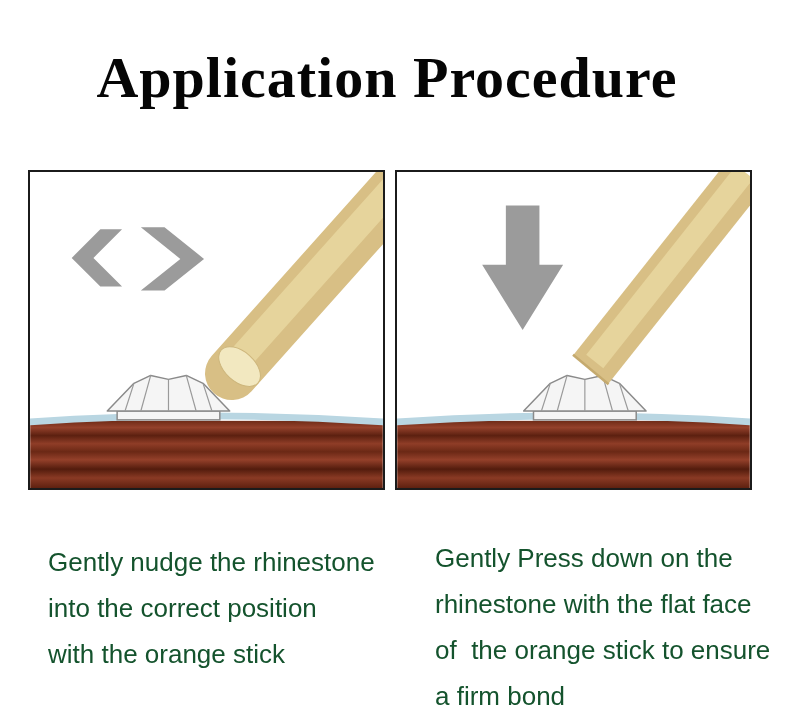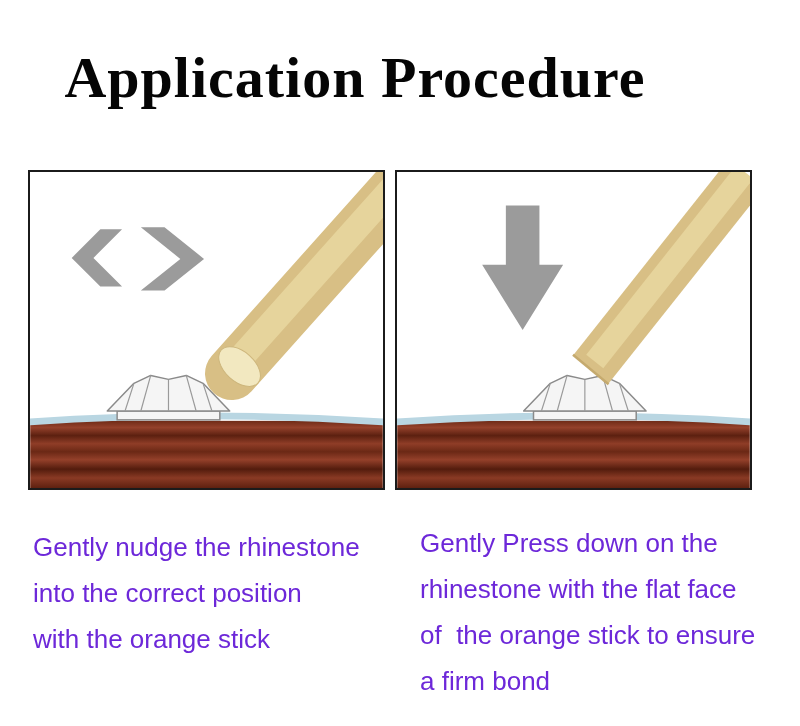--- a/index.html
+++ b/index.html
@@ -17,40 +17,41 @@
     top: 44px;
     left: 0;
     width: 710px;
     margin: 0;
     text-align: center;
     font-family: "Liberation Serif", serif;
     font-weight: 600;
     font-size: 58px;
     letter-spacing: 1px;
     color: #050505;
+    padding-left: 32px;
   }
   .panel {
     position: absolute;
     top: 170px;
     width: 357px;
     height: 320px;
     border: 2px solid #1b1b1b;
     box-sizing: border-box;
     background: #ffffff;
   }
   .panel svg { display: block; width: 100%; height: 100%; }
   .panel-left  { left: 28px; }
   .panel-right { left: 395px; }
   .caption {
     position: absolute;
-    margin: 0;
+    margin: 15px;
     font-size: 26px;
     line-height: 46px;
     white-space: pre-line;
-    color: #6d28d9;
+    color: #14532d;
   }
   .caption-left  { left: 33px;  top: 524px; width: 360px; }
   .caption-right { left: 420px; top: 520px; width: 390px; }
 </style>
 </head>
 <body>
 
 <div class="page">
 
   <h1 class="title">Application Procedure</h1>

